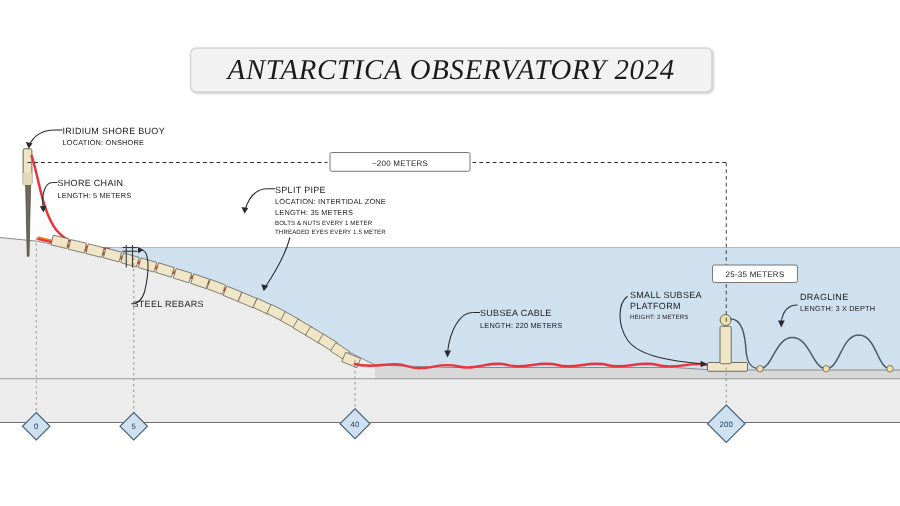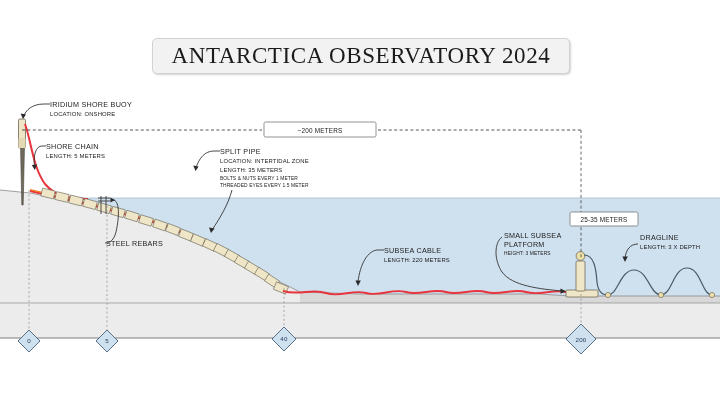--- a/index.html
+++ b/index.html
@@ -7,21 +7,21 @@
        font-family:"Liberation Sans", sans-serif;}
   #stage{position:relative;width:720px;height:405px;background:#ffffff;}
   #title-box{
     position:absolute;left:152px;top:38px;width:416px;height:34px;
     background:#f2f2f2;border:1px solid #d2d2d2;border-radius:5px;
     box-shadow:1px 1px 2px rgba(0,0,0,.18);
     display:flex;align-items:center;justify-content:center;
   }
   #title-text{
     font-family:"Liberation Serif", serif;font-size:23px;color:#1a1a1a;
-    letter-spacing:.6px;white-space:nowrap;
+    letter-spacing:.6px;white-space:nowrap;font-style:italic;
   }
   svg#scene{position:absolute;left:0;top:0;}
   .lbl{font-family:"Liberation Sans", sans-serif;fill:#1b1b1b;}
   .lbl-head{font-size:7.2px;letter-spacing:.25px;}
   .lbl-sub{font-size:5.9px;letter-spacing:.15px;}
   .lbl-tiny{font-size:4.9px;letter-spacing:.1px;}
   .dimtxt{font-size:6.4px;fill:#1b1b1b;letter-spacing:.2px;}
   .stationtxt{font-size:6.2px;fill:#1b3a57;letter-spacing:.2px;}
   .leader{fill:none;stroke:#2b2b2b;stroke-width:.85;}
 </style>

